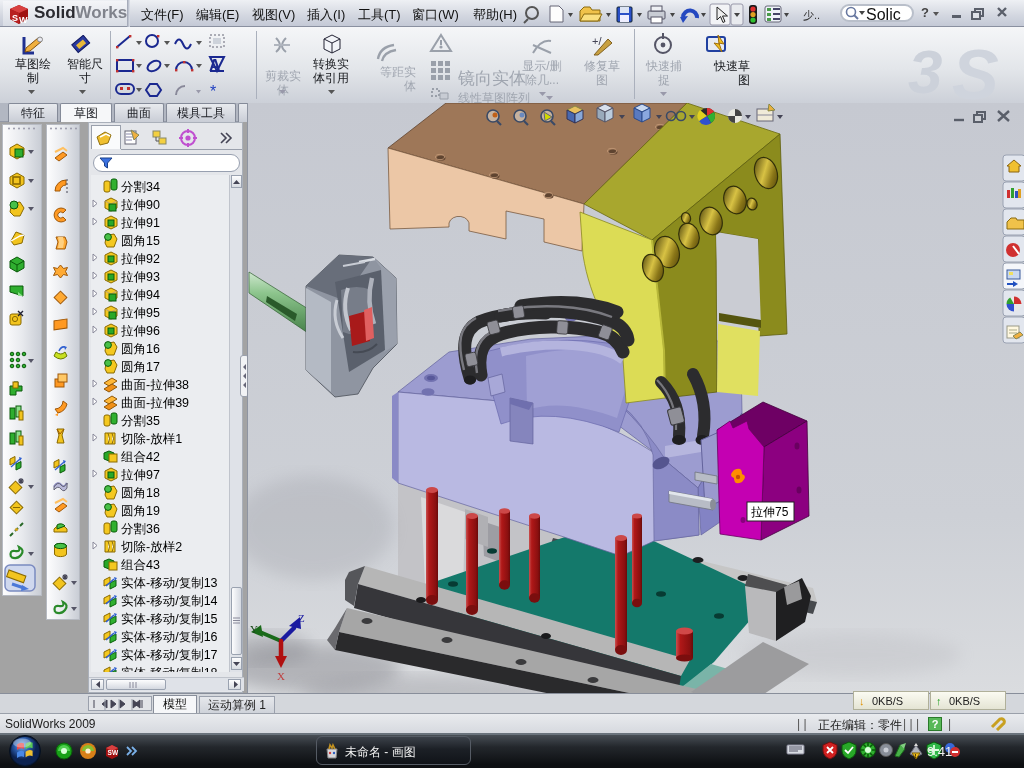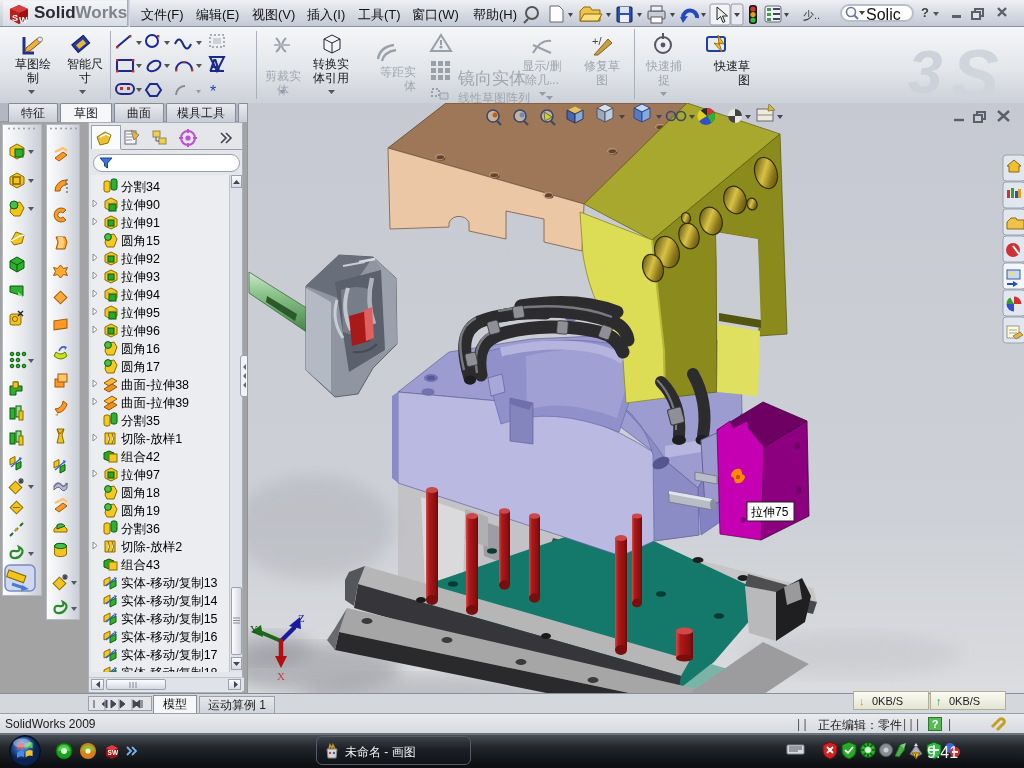--- a/index.html
+++ b/index.html
@@ -1037,15 +1037,15 @@
     <g transform="translate(104,0)">
           <path d="M8,1 l7,3 0,6 q0,5 -7,8 q-7,-3 -7,-8 l0,-6 z" fill="#30b848" stroke="#0a5a0a"></path>
           <path d="M8,4 v10 M3,9 h10" stroke="#d8ffd8" stroke-width="1.8"></path>
         </g>
     <g transform="translate(122,0)">
           <circle cx="6" cy="7" r="5" fill="#3868d8"></circle>
           <circle cx="11" cy="11" r="5" fill="#d03030"></circle>
           <rect x="8" y="10" width="6" height="2" fill="#fff"></rect>
         </g>
   </svg>
-  <span class="abs" style="left:927px;top:11px;font-size:16px;color:#f0f0f0">9:41</span>
+  <span class="abs" style="left:927px;top:11px;font-size:13px;color:#f0f0f0">9:41</span>
 </div>
 
 </div>
 </body></html>

